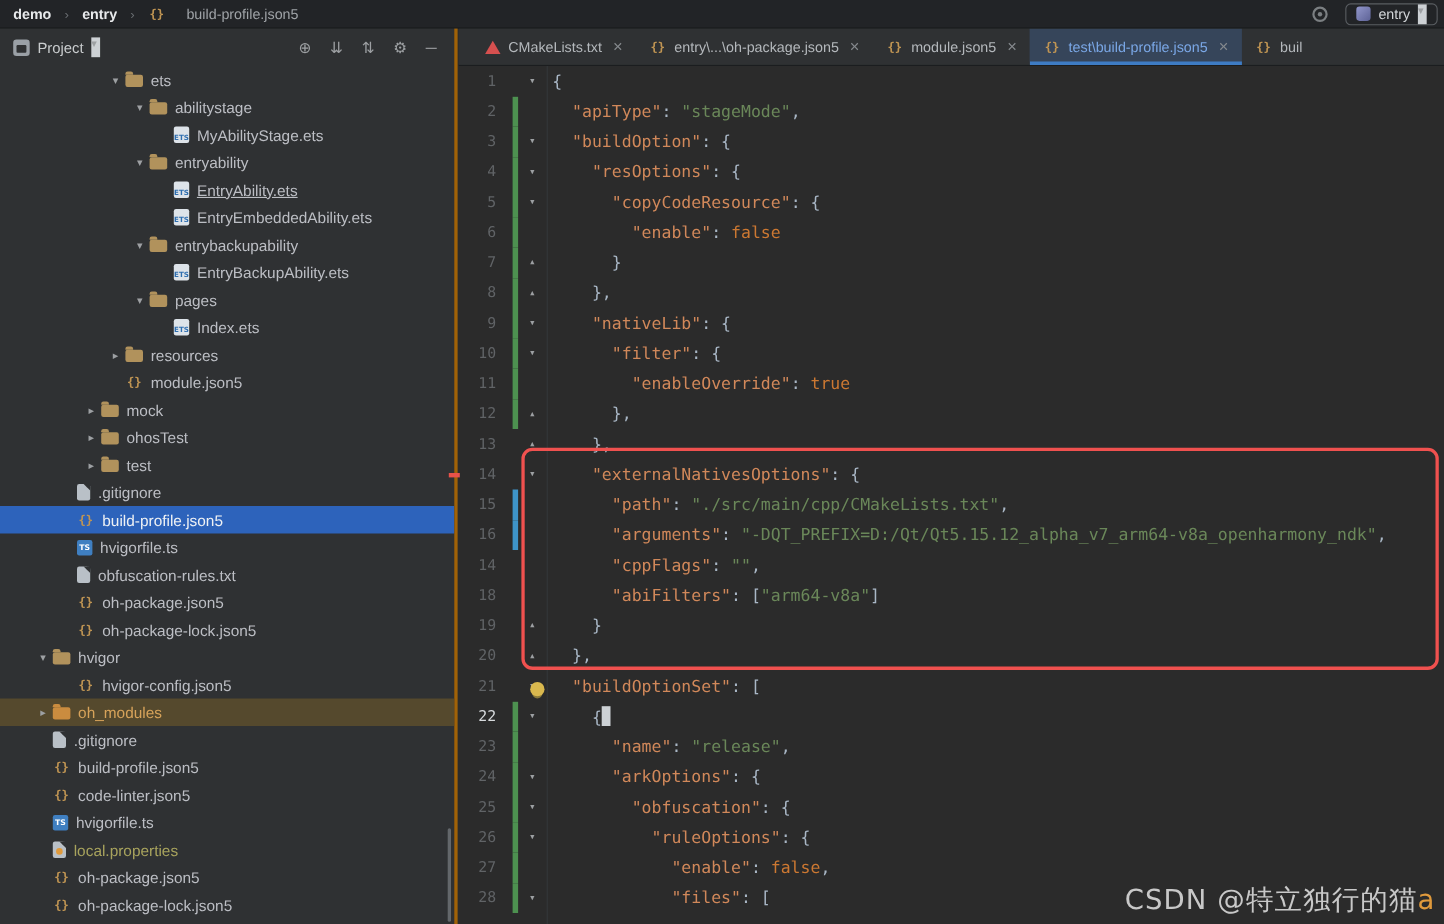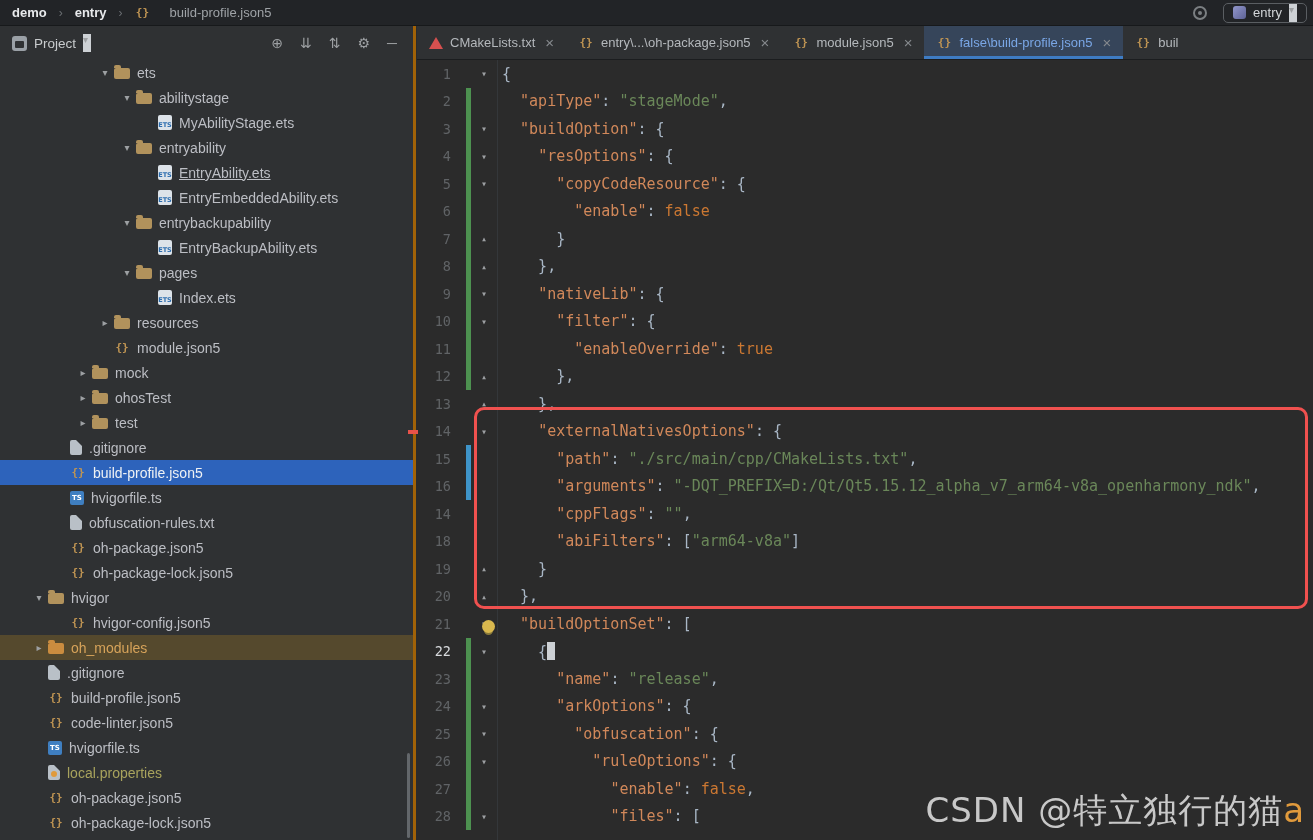--- a/index.html
+++ b/index.html
@@ -61,21 +61,21 @@
   .ic-txt, .ic-file, .ic-props { position:relative; width:12px; height:15px; background:#b9c0c7; border-radius:2px; }
   .ic-txt::after, .ic-file::after, .ic-props::after { content:""; position:absolute; top:0; right:0; border:3px solid transparent; border-top-color:#2f3133; border-right-color:#2f3133; }
   .ic-props::before { content:""; position:absolute; left:3px; top:6px; width:6px; height:6px; border-radius:50%; background:#e09a3c; }
   .ic-cmake { width:0; height:0; border-left:7px solid transparent; border-right:7px solid transparent; border-bottom:12px solid #d6504f; background:none !important; }
   .tree-scrollbar { position:absolute; right:3px; bottom:2px; width:3px; height:85px; background:#63676b; border-radius:2px; }
 
   
   .tabbar {
     position:absolute; left:417px; top:26px; right:0; height:34px;
     background:#2f3133; border-bottom:1px solid #1b1d1f;
-    display:flex; align-items:stretch; padding-left:0; overflow:hidden;
+    display:flex; align-items:stretch; padding-left:12px; overflow:hidden;
   }
   .tab { display:flex; align-items:center; gap:7px; padding:0 12px; font-size:13px; color:#b4b8bc; flex:none; }
   .tab.active { background:#36455a; color:#7aa7e6; box-shadow:inset 0 -3px 0 #3e7cc4; }
   .tab .ic { margin-right:0; }
   .tab-close { color:#868a8e; font-size:15px; margin-left:3px; }
 
   
   .editor {
     position:absolute; left:417px; top:60px; right:0; bottom:0; background:#2b2b2b;
     font-family:"DejaVu Sans Mono",monospace; font-size:15px; overflow:hidden;
@@ -92,21 +92,21 @@
   .tk-k { color:#d1885a; }
   .tk-s { color:#6a8759; }
   .tk-b { color:#cc7832; }
   .cur .num { color:#d7dadd; }
   .caret { display:inline-block; width:8px; height:18px; background:#cdd1d5; vertical-align:-3px; }
   .bulb { position:absolute; left:-20px; top:5px; width:13px; height:13px; border-radius:50%; background:#d9b84e; box-shadow:0 4px 0 -2px #8a7a3a; }
 
   
   .annotation { position:absolute; left:474px; top:407px; width:834px; height:202px; border:3px solid #f0514f; border-radius:10px; z-index:6; pointer-events:none; }
   .annotation-tick { position:absolute; left:408px; top:430px; width:10px; height:4px; background:#e8524a; z-index:6; }
-  .watermark { position:absolute; right:8px; bottom:6px; z-index:7; font-size:34px; letter-spacing:1px; color:rgba(214,214,214,.92); font-family:"DejaVu Sans",sans-serif; white-space:nowrap; }
+  .watermark { position:absolute; right:8px; bottom:6px; z-index:7; font-size:25px; letter-spacing:1px; color:rgba(214,214,214,.92); font-family:"DejaVu Sans",sans-serif; white-space:nowrap; }
   .wm-suffix { color:#e09a3c; }
 </style>
 </head>
 <body>
 
 <div class="screen">
 
   <div class="titlebar">
     <div class="crumbs">
         <span class="crumb bold">demo</span>
@@ -311,21 +311,21 @@
         <span class="tab-label">entry\...\oh-package.json5</span>
         <span class="tab-close">×</span>
       </div>
       <div class="tab">
         <span class="ic ic-json5">{}</span>
         <span class="tab-label">module.json5</span>
         <span class="tab-close">×</span>
       </div>
       <div class="tab active">
         <span class="ic ic-json5">{}</span>
-        <span class="tab-label">false\build-profile.json5</span>
+        <span class="tab-label">test\build-profile.json5</span>
         <span class="tab-close">×</span>
       </div>
       <div class="tab">
         <span class="ic ic-json5">{}</span>
         <span class="tab-label">buil</span>
       </div>
     </div>
 
   <div class="editor">
     <div class="code-area">

